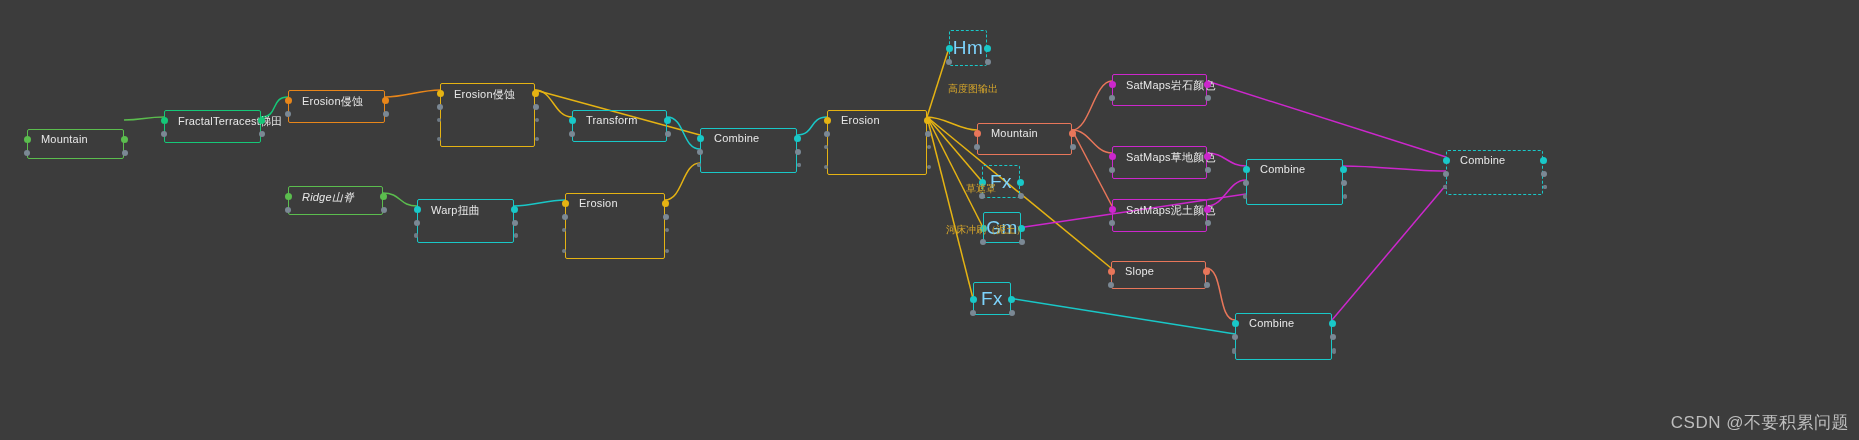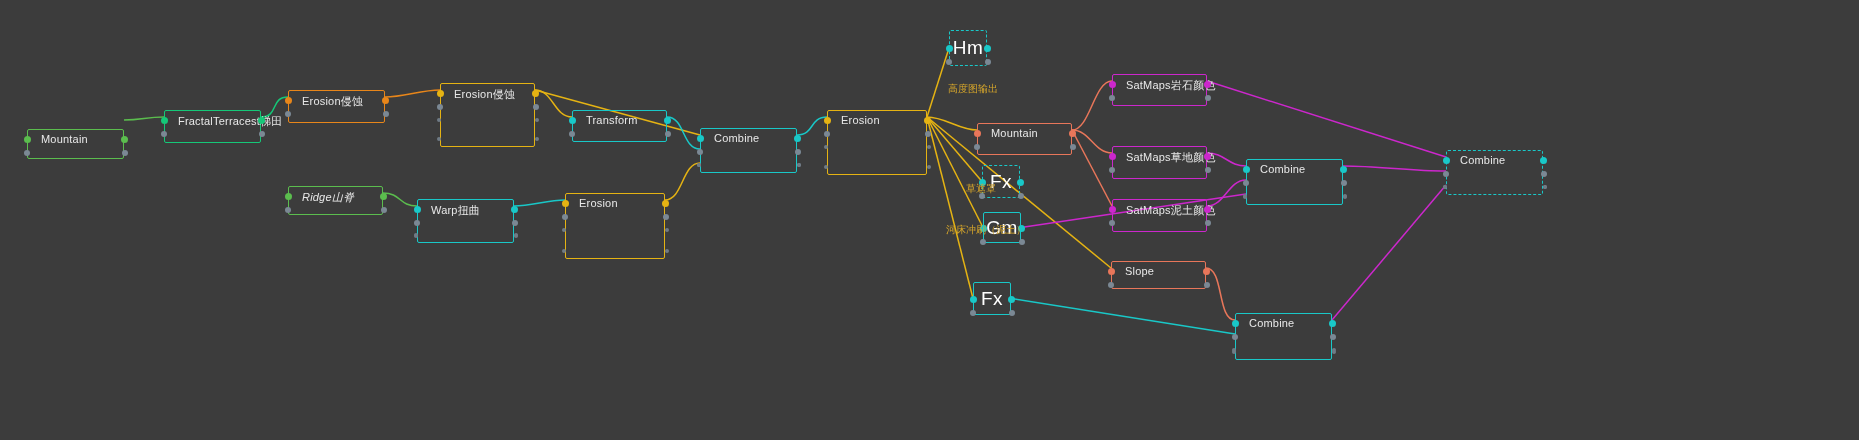--- a/index.html
+++ b/index.html
@@ -13,21 +13,21 @@
   
   .frame{position:absolute;left:0;top:0;right:0;bottom:0;border:1.6px solid var(--c);
          border-radius:2px;}
   .node.dashed .frame{border-style:dashed;}
   .port{position:absolute;width:7px;height:7px;border-radius:50%;background:var(--c);}
   .port.dim{background:#7b8894;width:6px;height:6px;}
   .port.tiny{background:#6f7b86;width:4px;height:4px;}
   .port.in{left:-3.5px;}
   .port.out{right:-3.5px;}
   .bigbox{display:flex;align-items:center;justify-content:center;}
-  .bigbox .big{color:#ffffff;font-size:19px;letter-spacing:.5px;}
+  .bigbox .big{color:#7dd3fc;font-size:19px;letter-spacing:.5px;}
   .note{position:absolute;color:#d8a72a;font-size:10px;white-space:nowrap;margin-left:28px;}
   .wm{position:absolute;right:10px;bottom:6px;color:#bdbdbd;font-size:17px;
       letter-spacing:.5px;white-space:nowrap;}
 </style>
 </head>
 <body>
 
 <div id="graph">
   <svg class="wires" id="wires">
       <path d="M 124 120 C 142 120, 146 117, 164 117" fill="none" stroke="#5bbd4e" stroke-width="1.5"></path>
@@ -266,13 +266,14 @@
         <span class="port out tiny" style="top: 35px;"></span>
         <span class="port in tiny" style="top: 35px;"></span>
         <span class="port out tiny" style="top: 35px;"></span>
       </div>
     </div>
   <div id="notes">
       <div class="note" style="left: 920px; top: 82px; color: rgb(216, 167, 42);">高度图输出</div>
       <div class="note" style="left: 938px; top: 182px; color: rgb(216, 167, 42);">草遮罩</div>
       <div class="note" style="left: 918px; top: 223px; color: rgb(216, 167, 42);">河床冲刷（泥土）</div>
     </div>
+  <div class="wm">CSDN @不要积累问题</div>
 </div>
 
 </body></html>

